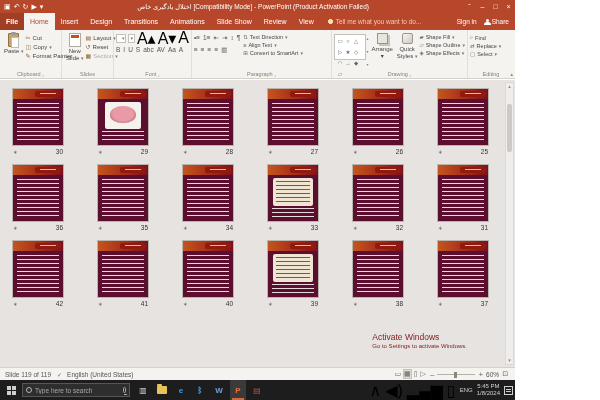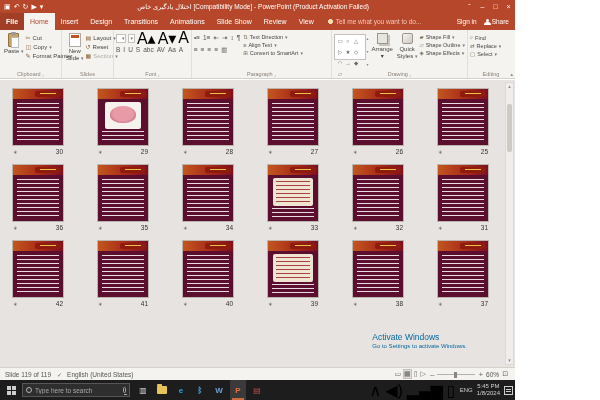--- a/index.html
+++ b/index.html
@@ -83,21 +83,21 @@
   .tbox:after{content:"";position:absolute;left:5px;top:2px;width:16px;height:1px;background:#e8c54a;}
   .th-body{padding:1px 0;}
   .lines{margin:3px 4px;height:37px;background:repeating-linear-gradient(to bottom,rgba(255,255,255,.85) 0 1px,transparent 1px 4px);}
   .lines.short{height:10px;margin-top:2px;}
   .whitebox{width:36px;height:27px;margin:2px auto 0;background:#f5f2ee;border-radius:2px;padding-top:4px;}
   .blob{width:26px;height:17px;margin:0 auto;border-radius:50% 50% 46% 46%;background:radial-gradient(ellipse at 50% 45%,#e89aa6 0 55%,#c4727f 78%,#a85563);}
   .lightbox{width:40px;height:28px;margin:2px auto 0;background:#f0e4d2;border-radius:2px;border:3px solid #f0e4d2;background-clip:content-box;background-image:repeating-linear-gradient(to bottom,rgba(150,25,25,.8) 0 1px,transparent 1px 4px);}
   .cap{display:flex;justify-content:space-between;align-items:center;padding:2px 1px 0;}
   .star{font-size:5.5px;color:#666;}
   .num{font-size:6.5px;color:#333;}
-  #watermark{position:absolute;right:48px;top:252px;text-align:left;color:#0369a1;}
+  #watermark{position:absolute;right:48px;top:252px;text-align:left;color:#7f1d1d;}
   #wm1{font-size:8.5px;}
   #wm2{font-size:6px;margin-top:1px;}
   
   #vscroll{position:absolute;right:1px;top:2px;width:9px;height:283px;background:#f0eeec;border:1px solid #ddd9d4;display:flex;flex-direction:column;align-items:center;}
   #vscroll .arr{font-size:5px;color:#888;line-height:7px;}
   #vthumb{width:5px;height:48px;background:#cdc9c3;margin-top:14px;border-radius:2px;}
   #vspacer{flex:1;}
 
   
   #statusbar{position:absolute;left:0;top:367px;width:515px;height:13px;background:#f5f3f0;border-top:1px solid #d4d0ca;display:flex;align-items:center;font-size:6.5px;color:#555;}

